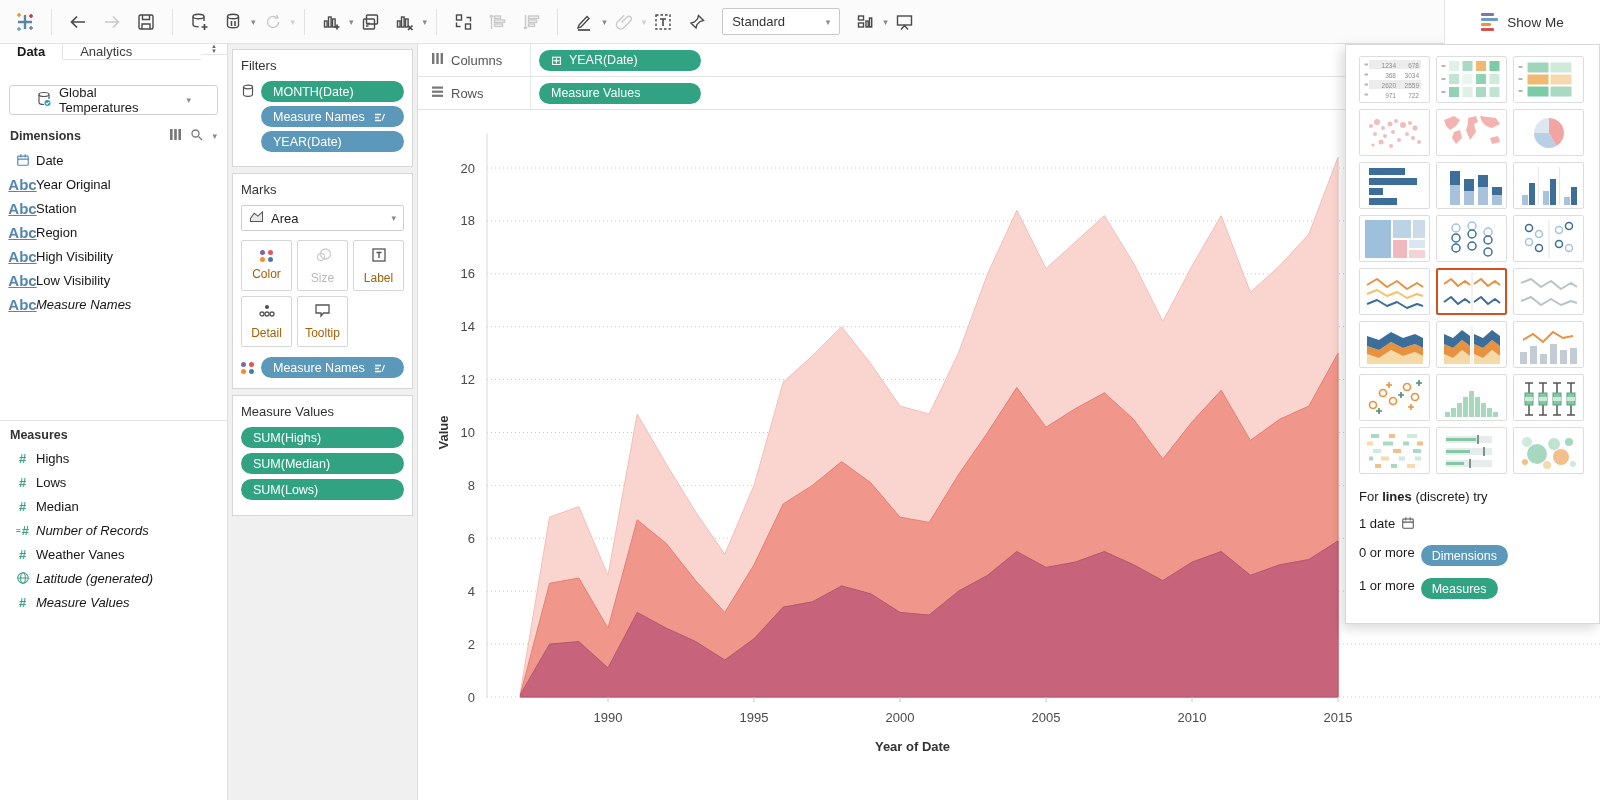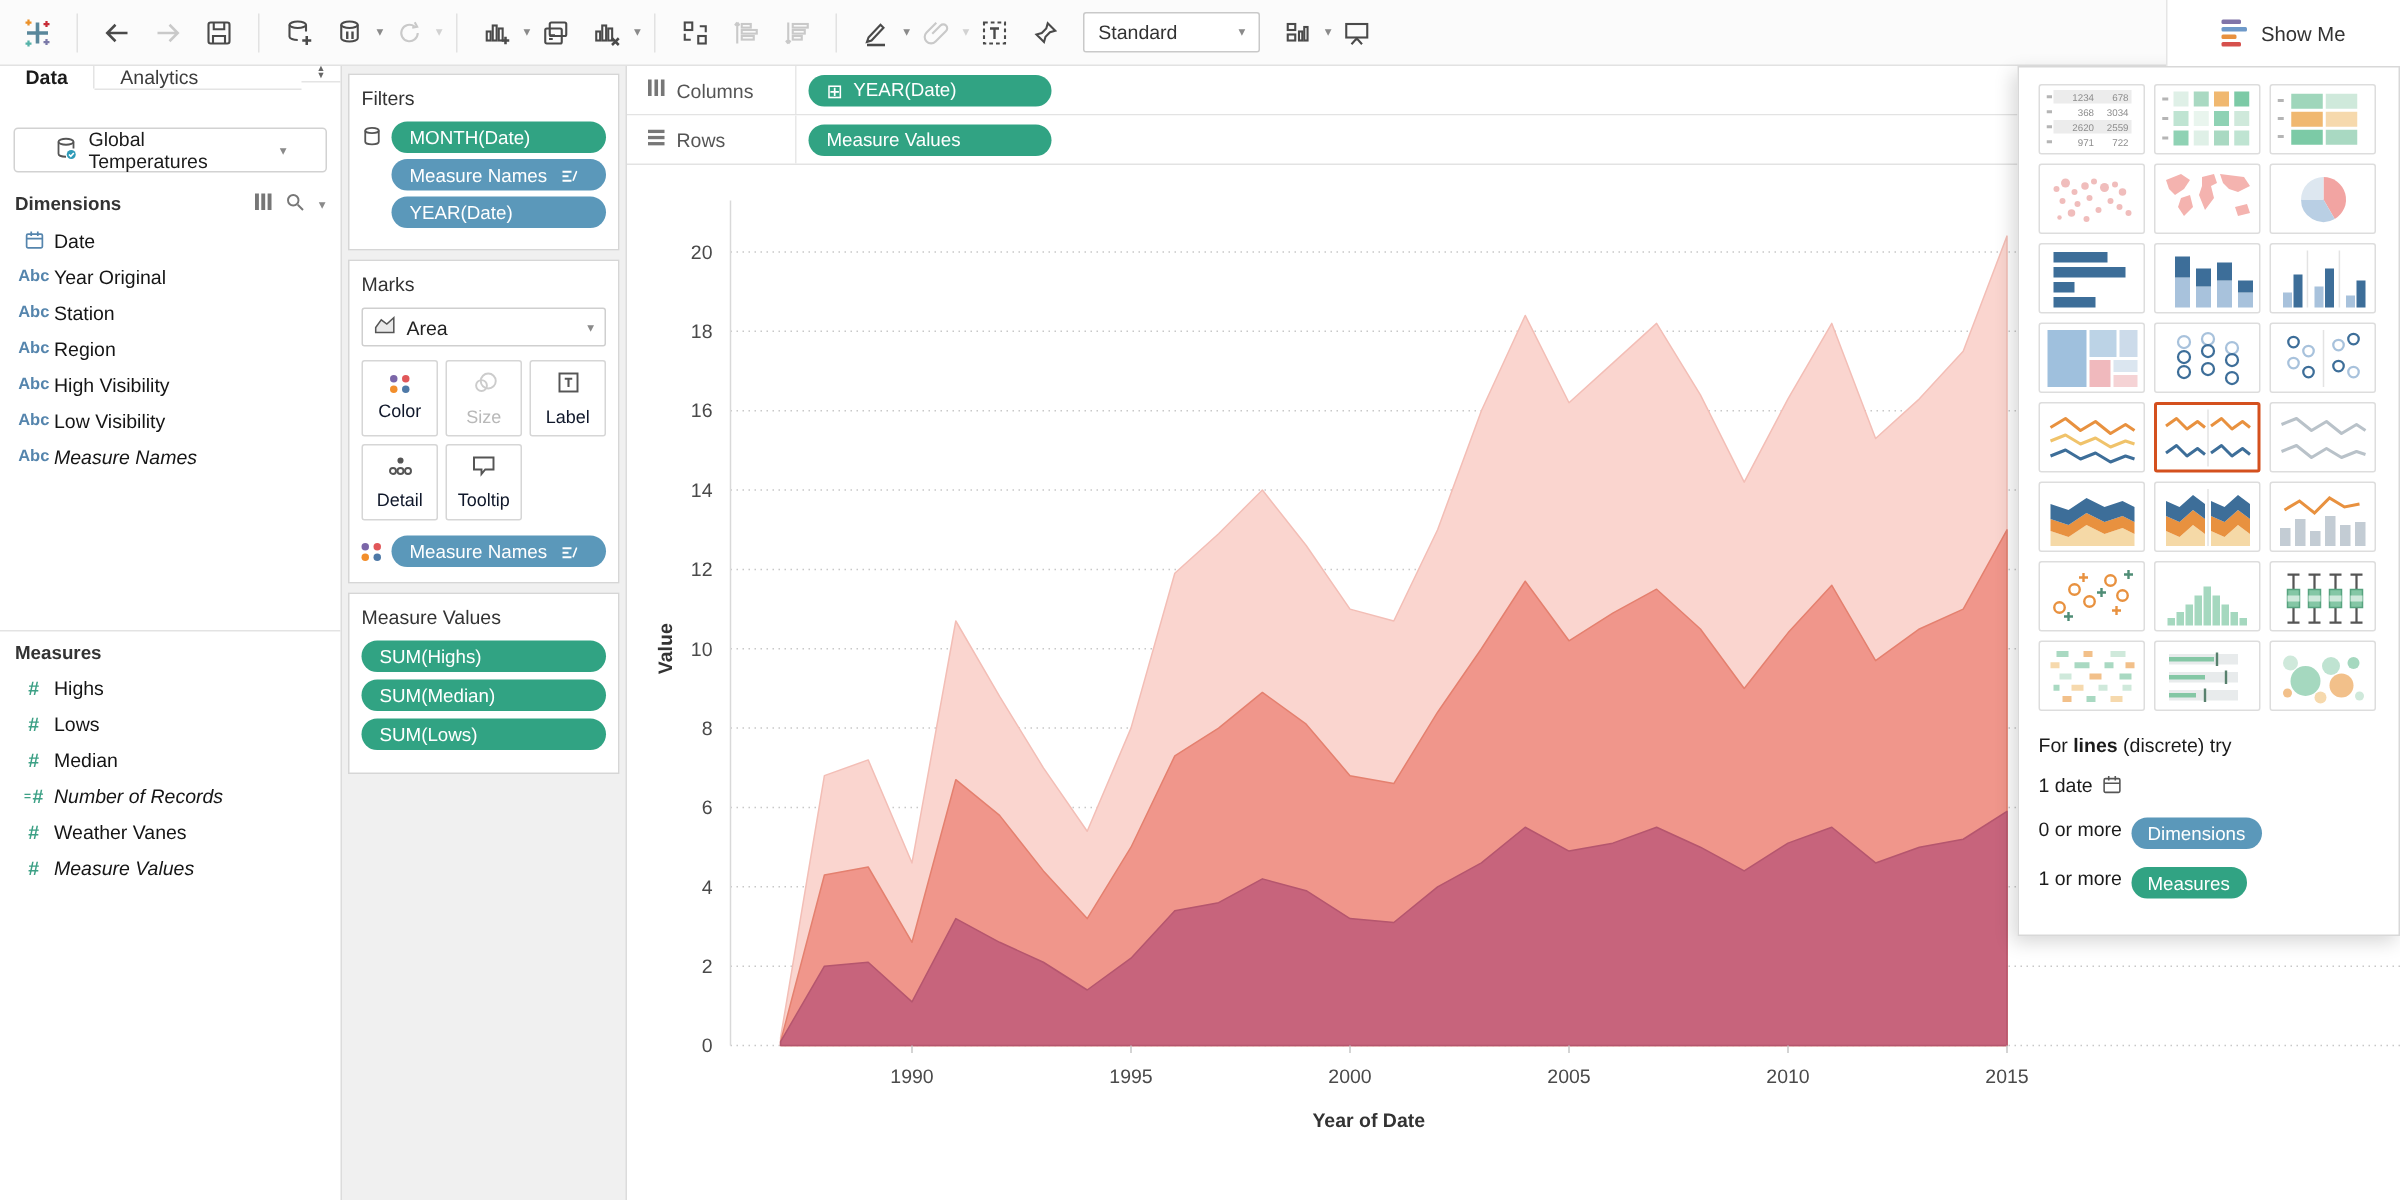--- a/index.html
+++ b/index.html
@@ -39,21 +39,21 @@
   .pane-swap { display:flex; flex-direction:column; justify-content:center; align-items:center; width:26px; border-bottom:1px solid #e4e4e4; color:#666; font-size:6px; line-height:5px; cursor:pointer; }
   .ds-box { margin:8px 9px 6px 9px; border:1px solid #d2d2d2; border-radius:3px; height:30px; display:flex; align-items:center; gap:7px; padding:0 26px; cursor:pointer; }
   .ds-box .lbl { flex:1; color:#1b1b1b; }
   .sec-header { display:flex; align-items:center; padding:7px 10px 4px 10px; font-size:12.5px; font-weight:bold; color:#333; }
   .hdr-icons { margin-left:auto; display:flex; align-items:center; gap:8px; color:#777; }
   .hdr-icons svg { stroke:currentColor; fill:none; stroke-width:1.3; }
   .field { height:24px; display:flex; align-items:center; padding-left:9px; color:#151515; cursor:pointer; }
   .ficon { width:27px; display:flex; justify-content:center; align-items:center; flex:none; }
   .dim .ficon { color:#5585ad; }
   .mea .ficon { color:#3da186; }
-  .abc-t { font-size:11px; font-weight:bold; letter-spacing:0; }
+  .abc-t { font-size:15px; font-weight:bold; letter-spacing:0;text-decoration:underline; }
   .hash-t { font-size:13px; font-weight:bold; }
   .eqpre { font-size:8px; margin-right:1px; font-weight:bold; }
   .italic { font-style:italic; }
   .pane-spacer { height:104px; }
   .pane-divider { border-top:1px solid #e3e3e3; }
 
   
   .cards-col { width:190px; background:#f0f0f0; border-right:1px solid #dcdcdc; padding:5px 4px; display:flex; flex-direction:column; gap:6px; }
   .card { background:#fff; border:1px solid #d6d6d6; padding:8px 8px 10px 8px; }
   .card-title { color:#333; margin-bottom:8px; }
@@ -62,21 +62,21 @@
   .pill.blue { background:var(--pill-blue); }
   .pill-row { display:flex; align-items:center; margin:4px 0; padding-left:20px; position:relative; }
   .pill-row .pill { flex:1; }
   .row-icon { position:absolute; left:1px; top:3px; color:#555; }
   .row-icon svg { stroke:currentColor; fill:none; stroke-width:1.2; }
   .pill-filter-ic { margin-left:2px; display:flex; }
 
   .mark-select { border:1px solid #cfcfcf; border-radius:2px; height:26px; display:flex; align-items:center; gap:7px; padding:0 7px; margin-bottom:9px; cursor:pointer; color:#222; }
   .mark-select .caret { margin-left:auto; }
   .marks-grid { display:grid; grid-template-columns:repeat(3,1fr); gap:5px; }
-  .mark-btn { border:1px solid #d6d6d6; border-radius:2px; background:#fff; height:51px; display:flex; flex-direction:column; align-items:center; justify-content:center; gap:5px; font-size:12px; color:#0f172a; cursor:pointer; }
+  .mark-btn { border:1px solid #d6d6d6; border-radius:2px; background:#fff; height:51px; display:flex; flex-direction:column; align-items:center; justify-content:center; gap:5px; font-size:12px; color:#a16207; cursor:pointer; }
   .mark-btn svg { stroke:#555; fill:none; stroke-width:1.3; }
   .mark-btn.disabled { color:#b9b9b9; }
   .mark-btn.disabled svg { stroke:#cccccc; }
   .dots4 { display:grid; grid-template-columns:6px 6px; grid-gap:2px; }
   .dots4 i { width:5px; height:5px; border-radius:50%; display:block; }
   .marks-pill-row { margin-top:10px; display:flex; align-items:center; gap:6px; }
   .marks-pill-row .pill { flex:1; }
   .mv-pill { width:100%; margin:5px 0; }
 
   
@@ -360,20 +360,30 @@
         <span class="ficon hash-t">#</span>
         <span>Median</span>
       </div>
       <div class="field mea">
         <span class="ficon hash-t"><span class="eqpre">=</span>#</span>
         <span class="italic">Number of Records</span>
       </div>
       <div class="field mea">
         <span class="ficon hash-t">#</span>
         <span>Weather Vanes</span>
+      </div>
+      <div class="field mea">
+        <span class="ficon">
+            <svg width="14" height="14" viewBox="0 0 16 16" fill="none" stroke="currentColor" stroke-width="1.2">
+              <circle cx="8" cy="8" r="6"></circle>
+              <path d="M2 8h12"></path>
+              <ellipse cx="8" cy="8" rx="2.7" ry="6"></ellipse>
+            </svg>
+          </span>
+        <span class="italic">Latitude (generated)</span>
       </div>
       <div class="field mea">
         <span class="ficon hash-t">#</span>
         <span class="italic">Measure Values</span>
       </div>
     </div>
   </div>
 
   <div class="cards-col">
     <div class="card">

